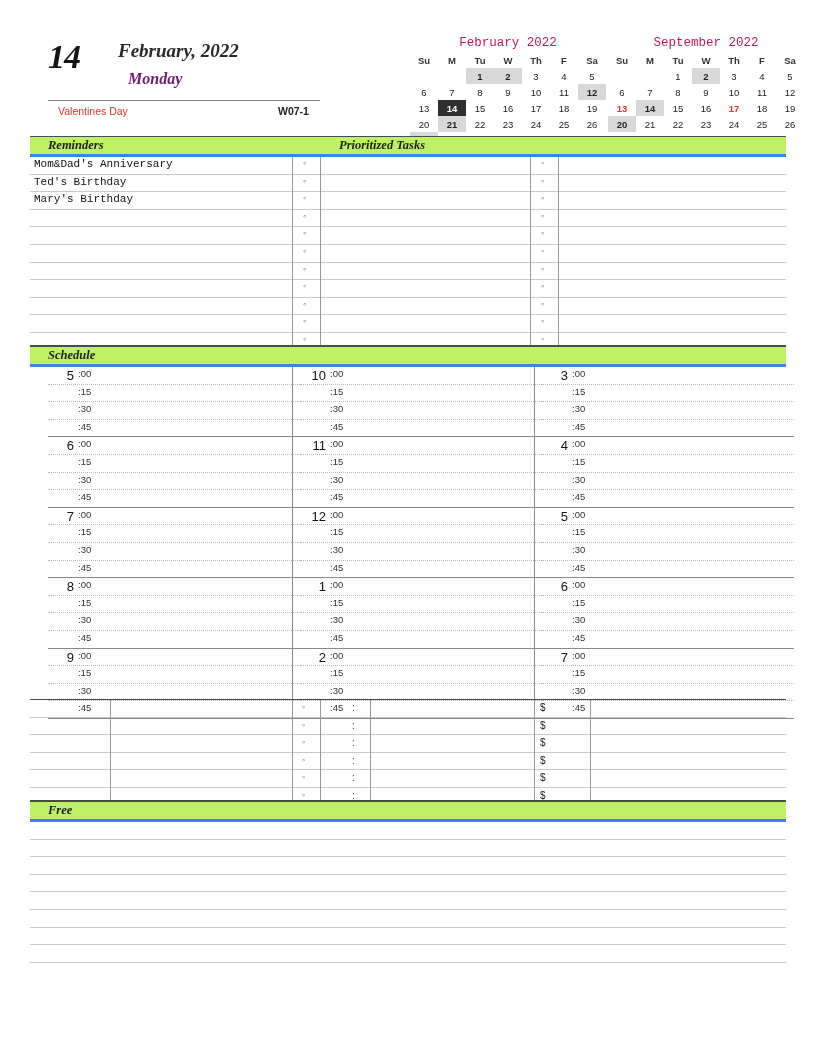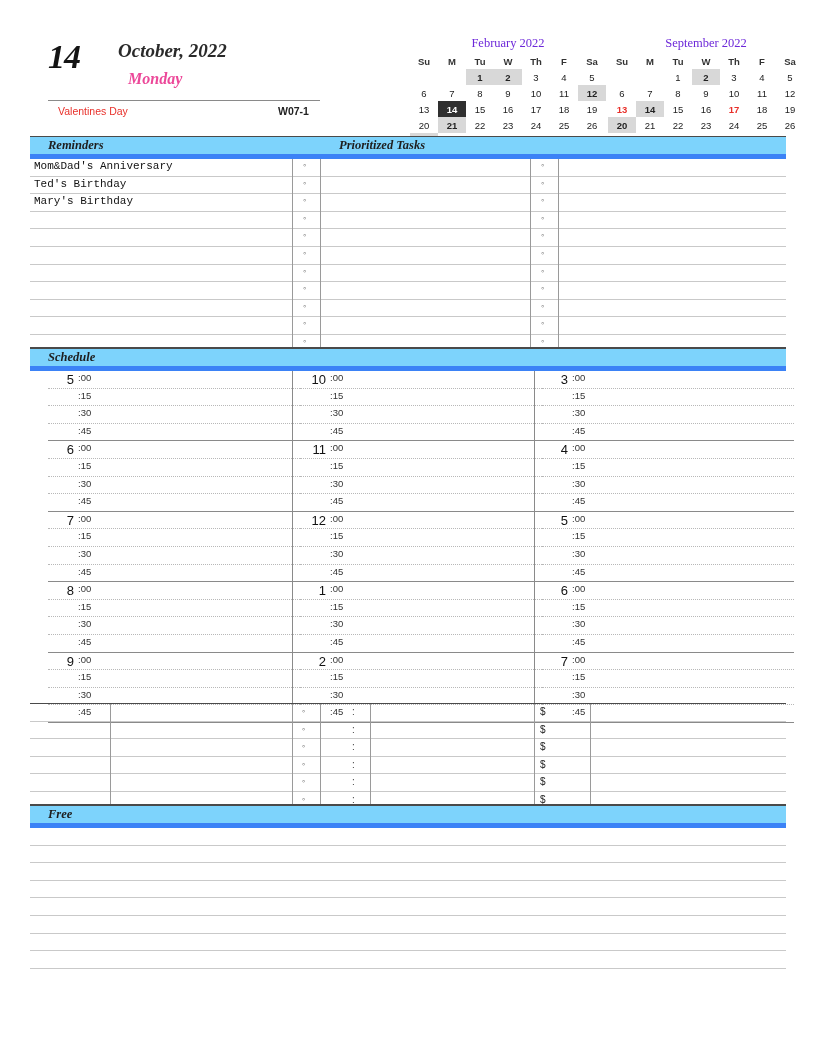--- a/index.html
+++ b/index.html
@@ -51,21 +51,21 @@
     color: #2a2a2a;
   }
   .weekday {
     position: absolute;
     left: 98px;
     top: 52px;
     font-family: "Liberation Serif", serif;
     font-style: italic;
     font-weight: bold;
     font-size: 16px;
-    color: #ec4899;
+    color: #701a75;
   }
   .hdr-rule {
     position: absolute;
     left: 18px;
     top: 82px;
     width: 272px;
     border-top: 1px solid #8a8a8a;
   }
   .holiday {
     position: absolute;
@@ -86,23 +86,23 @@
   
   .minical {
     position: absolute;
     top: 18px;
     width: 196px;
   }
   .minical.m1 { left: 380px; }
   .minical.m2 { left: 578px; }
   .minical .cap {
     text-align: center;
-    font-family: Liberation Serif, serif;
+    font-family: Liberation Mono, monospace;
     font-size: 12.5px;
-    color: #6d28d9;
+    color: #be185d;
     margin-bottom: 4px;
   }
   .minical table {
     border-collapse: collapse;
     width: 100%;
     table-layout: fixed;
   }
   .minical th {
     font-size: 9.5px;
     font-weight: bold;
@@ -116,23 +116,23 @@
     padding: 1.5px 0;
     color: #222;
     height: 13px;
   }
   .minical td.shade { background: #d8d8d8; font-weight: bold; }
   .minical td.today { background: #2f2f2f; color: #fff; font-weight: bold; }
   .minical td.hol { color: #e8302a; font-weight: bold; }
 
   
   .bar {
-    background: #7dd3fc;
+    background: #bef264;
     border-top: 1.5px solid #4a4a4a;
-    border-bottom: 5px solid #3b82f6;
+    border-bottom: 3px solid #3b82f6;
     height: 17px;
     position: relative;
   }
   .bar .lbl {
     position: absolute;
     top: 1px;
     font-family: "Liberation Serif", serif;
     font-style: italic;
     font-weight: bold;
     font-size: 12.5px;
@@ -270,21 +270,21 @@
     color: #5a5a7a;
   }
 </style>
 </head>
 <body>
 
 <div class="page">
 
   <div class="header">
     <div class="daynum">14</div>
-    <div class="monthyear">October, 2022</div>
+    <div class="monthyear">February, 2022</div>
     <div class="weekday">Monday</div>
     <div class="hdr-rule"></div>
     <div class="holiday">Valentines Day</div>
     <div class="weekcode">W07-1</div>
 
     <div class="minical m1">
       <div class="cap">February 2022</div>
       <table>
         <thead>
             <tr>

